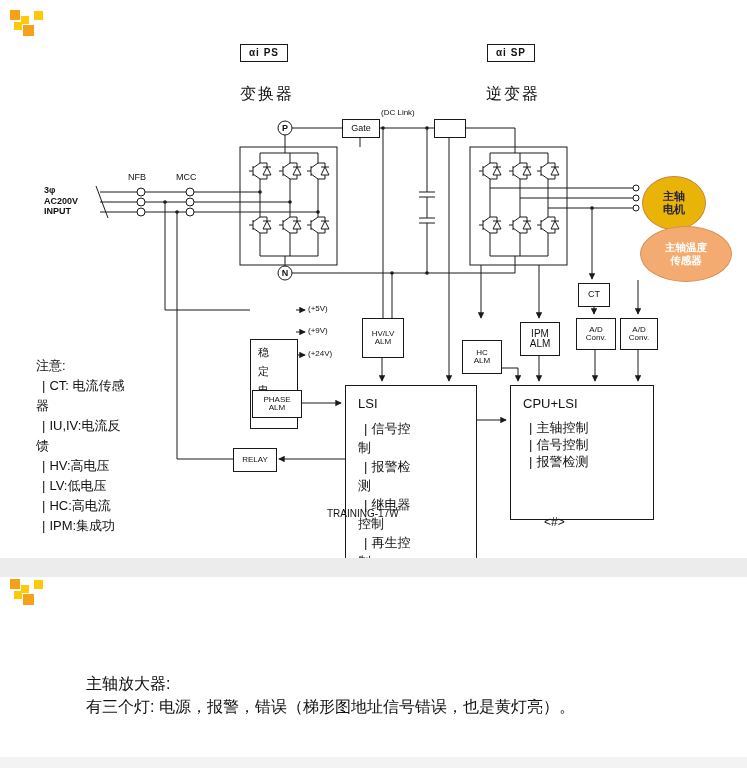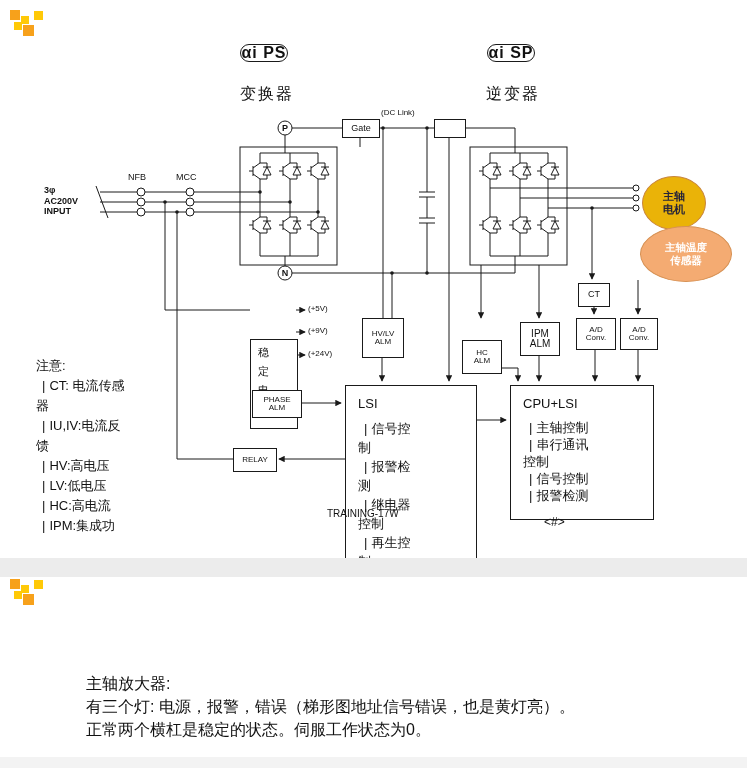--- a/index.html
+++ b/index.html
@@ -3,21 +3,21 @@
 <meta charset="utf-8">
 <style>
   html,body{margin:0;padding:0;background:#fff;}
   .page{position:relative;width:747px;height:768px;background:#ffffff;overflow:hidden;
         font-family:"Liberation Sans","DejaVu Sans",sans-serif;color:#111;}
   .abs{position:absolute;}
   .wires{position:absolute;left:0;top:0;z-index:1;pointer-events:none;}
   .box{position:absolute;z-index:2;border:1px solid #1a1a1a;background:#fff;
        display:flex;align-items:center;justify-content:center;text-align:center;line-height:1.05;}
   .lbl{position:absolute;z-index:2;white-space:nowrap;}
-  .tagbox{font-size:16px;font-weight:bold;letter-spacing:1px;border-radius:9px;}
+  .tagbox{font-size:10px;font-weight:bold;letter-spacing:1px;}
   .heading{position:absolute;z-index:2;font-size:16px;letter-spacing:2px;color:#111;}
   .small{font-size:9px;}
   .tiny{font-size:8px;}
   .pn{position:absolute;z-index:3;width:12px;height:12px;font-size:9px;font-weight:bold;
       text-align:center;line-height:12px;}
   .src{position:absolute;z-index:2;font-size:9px;font-weight:bold;line-height:10.5px;}
   .psu{justify-content:flex-start;align-items:flex-start;margin-top:44px;}
   .psu-inner{width:13px;margin:3px 0 0 7px;font-size:11px;line-height:19px;
              word-break:break-all;text-align:left;}
   .ellipse{position:absolute;z-index:2;border-radius:50%;display:flex;align-items:center;
@@ -281,22 +281,20 @@
       <span class="bul">|</span><span>继电器控制</span></div>
     <div class="item lsi-item">
       <span class="bul">|</span><span>再生控制</span></div>
   </div>
 
   <div class="bigbox" style="left:510px;top:385px;width:142px;height:133px">
     <div class="title">CPU+LSI</div>
     <div class="item cpu-item">
       <span class="bul">|</span><span>主轴控制</span></div>
     <div class="item cpu-item">
-      <span class="bul">|</span><span>串行通讯控制</span></div>
-    <div class="item cpu-item">
       <span class="bul">|</span><span>信号控制</span></div>
     <div class="item cpu-item">
       <span class="bul">|</span><span>报警检测</span></div>
   </div>
 
   <div class="watermark" style="left:327px;top:508px">TRAINING-17W</div>
   <div class="pagemark" style="left:544px;top:515px">&lt;#&gt;</div>
 
   <div class="notes">
     <div>注意:</div>
@@ -320,17 +318,16 @@
     <rect x="2" y="2" width="10" height="10" fill="#f7a11b"></rect>
     <rect x="13" y="8" width="8" height="8" fill="#ffc907"></rect>
     <rect x="6" y="14" width="8" height="8" fill="#ffc907"></rect>
     <rect x="15" y="17" width="11" height="11" fill="#f7a11b"></rect>
     <rect x="26" y="3" width="9" height="9" fill="#ffc907"></rect>
   </svg>
 
   <div class="footer">
     <div>主轴放大器:</div>
     <div>有三个灯: 电源，报警，错误（梯形图地址信号错误，也是黄灯亮）。</div>
-    <div>正常两个横杠是稳定的状态。伺服工作状态为0。</div>
   </div>
 
   <div class="bottomstrip"></div>
 </div>
 
 </body></html>

